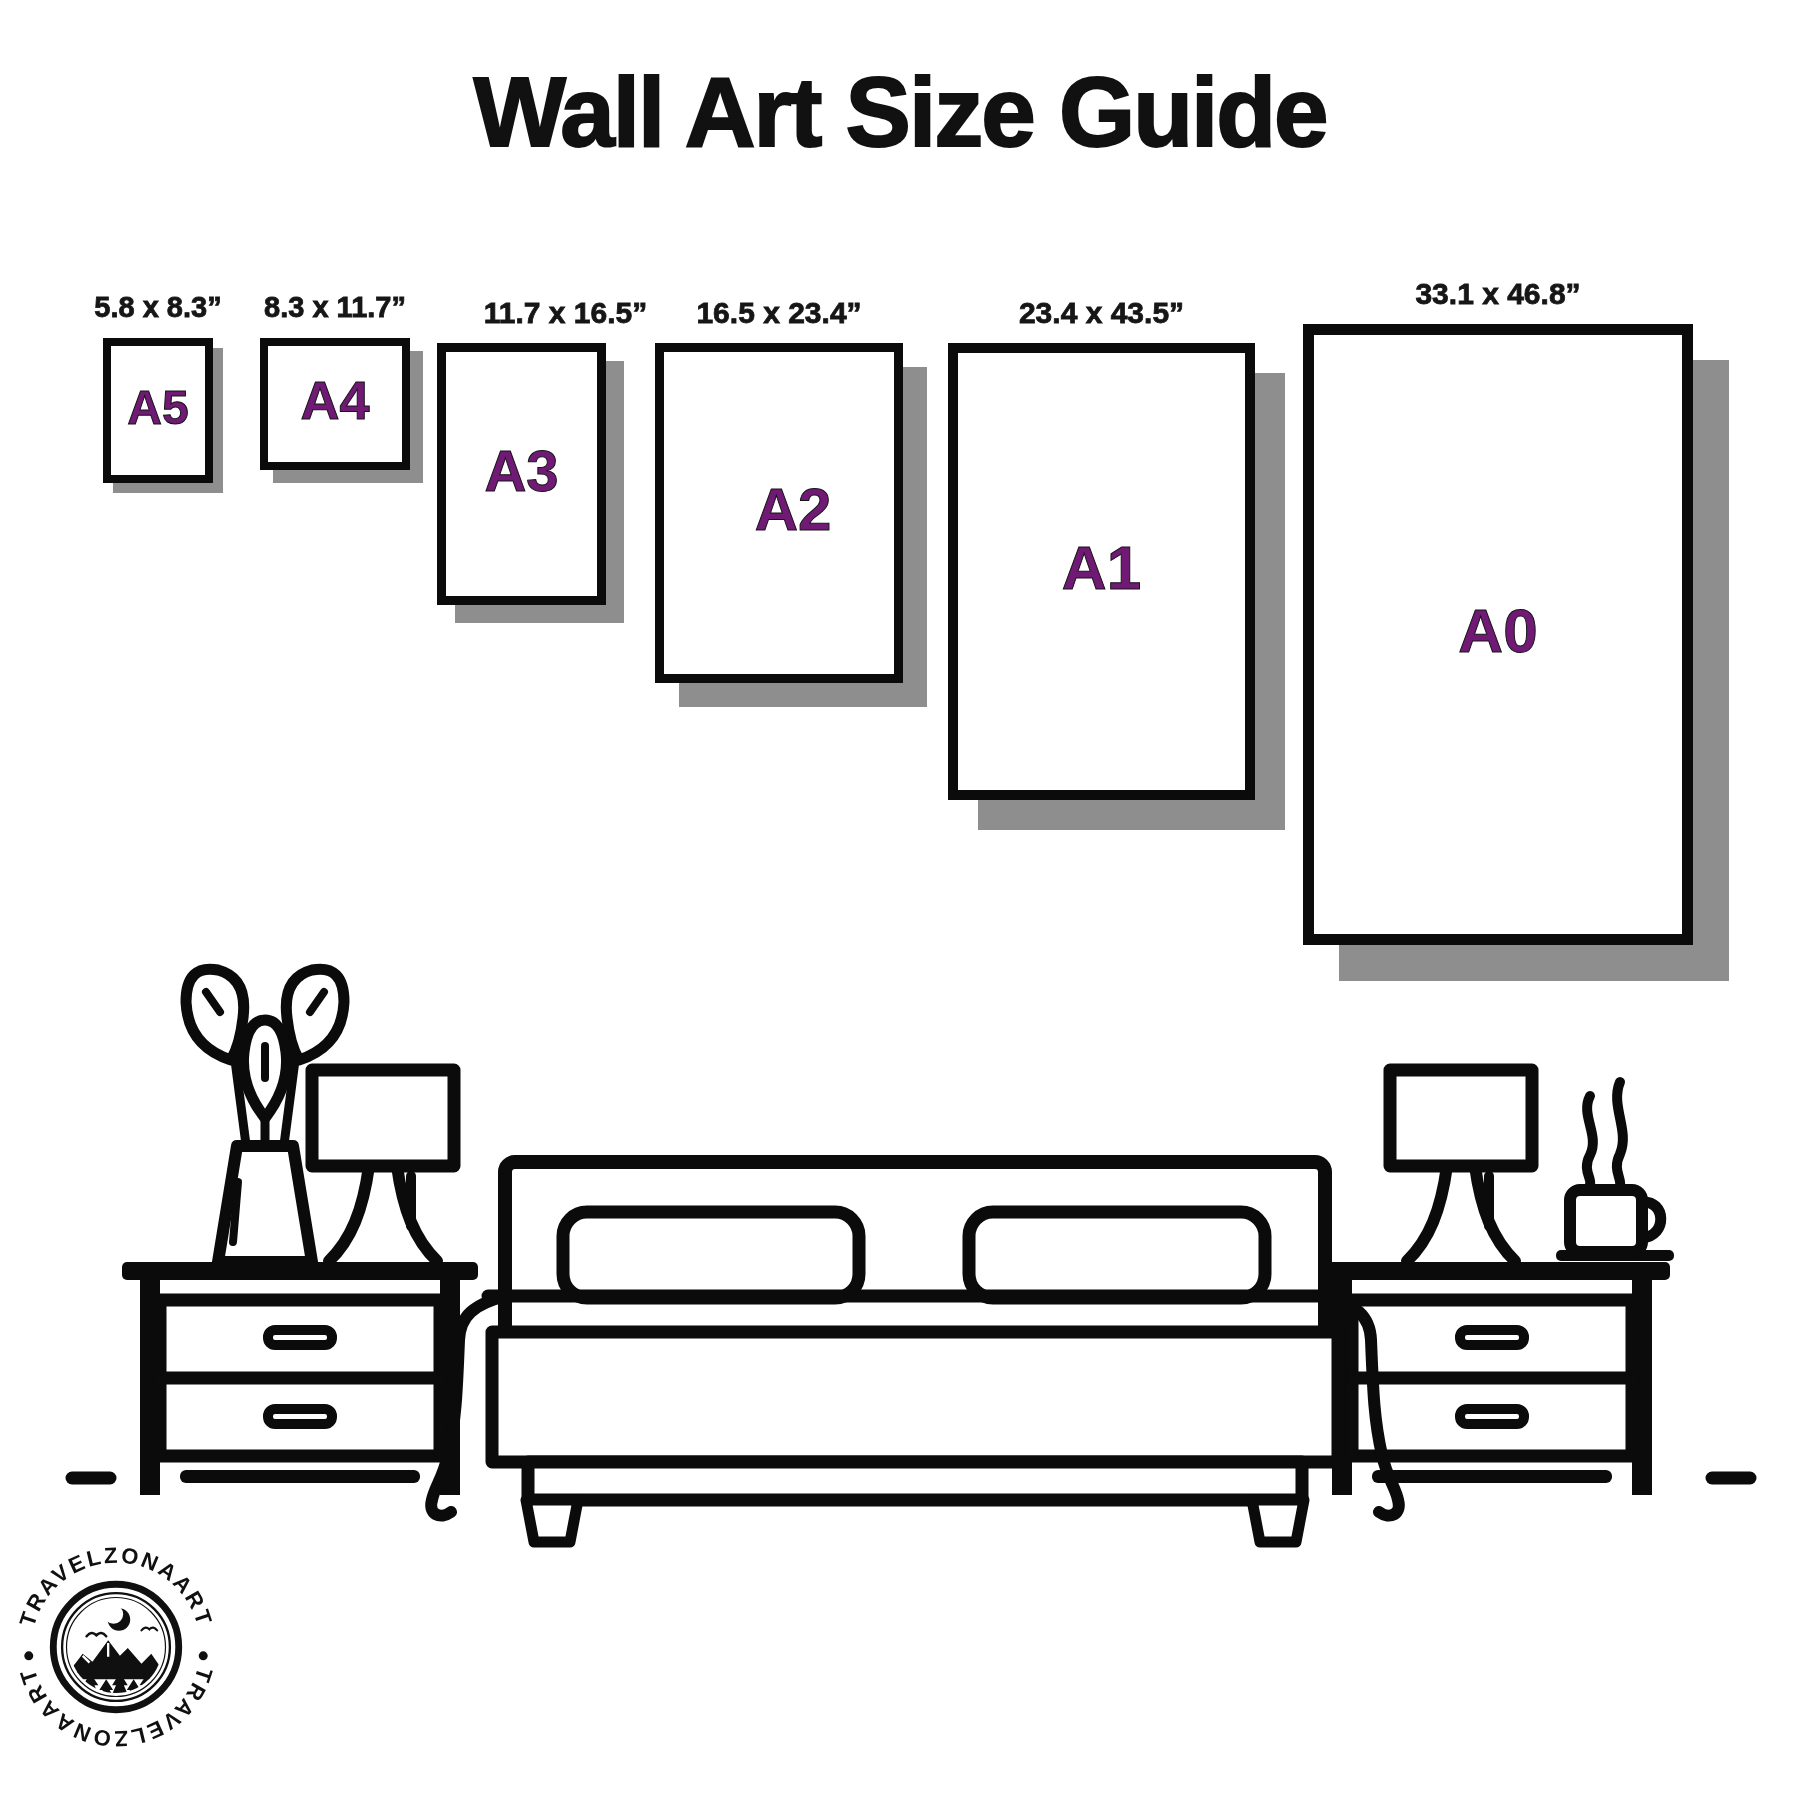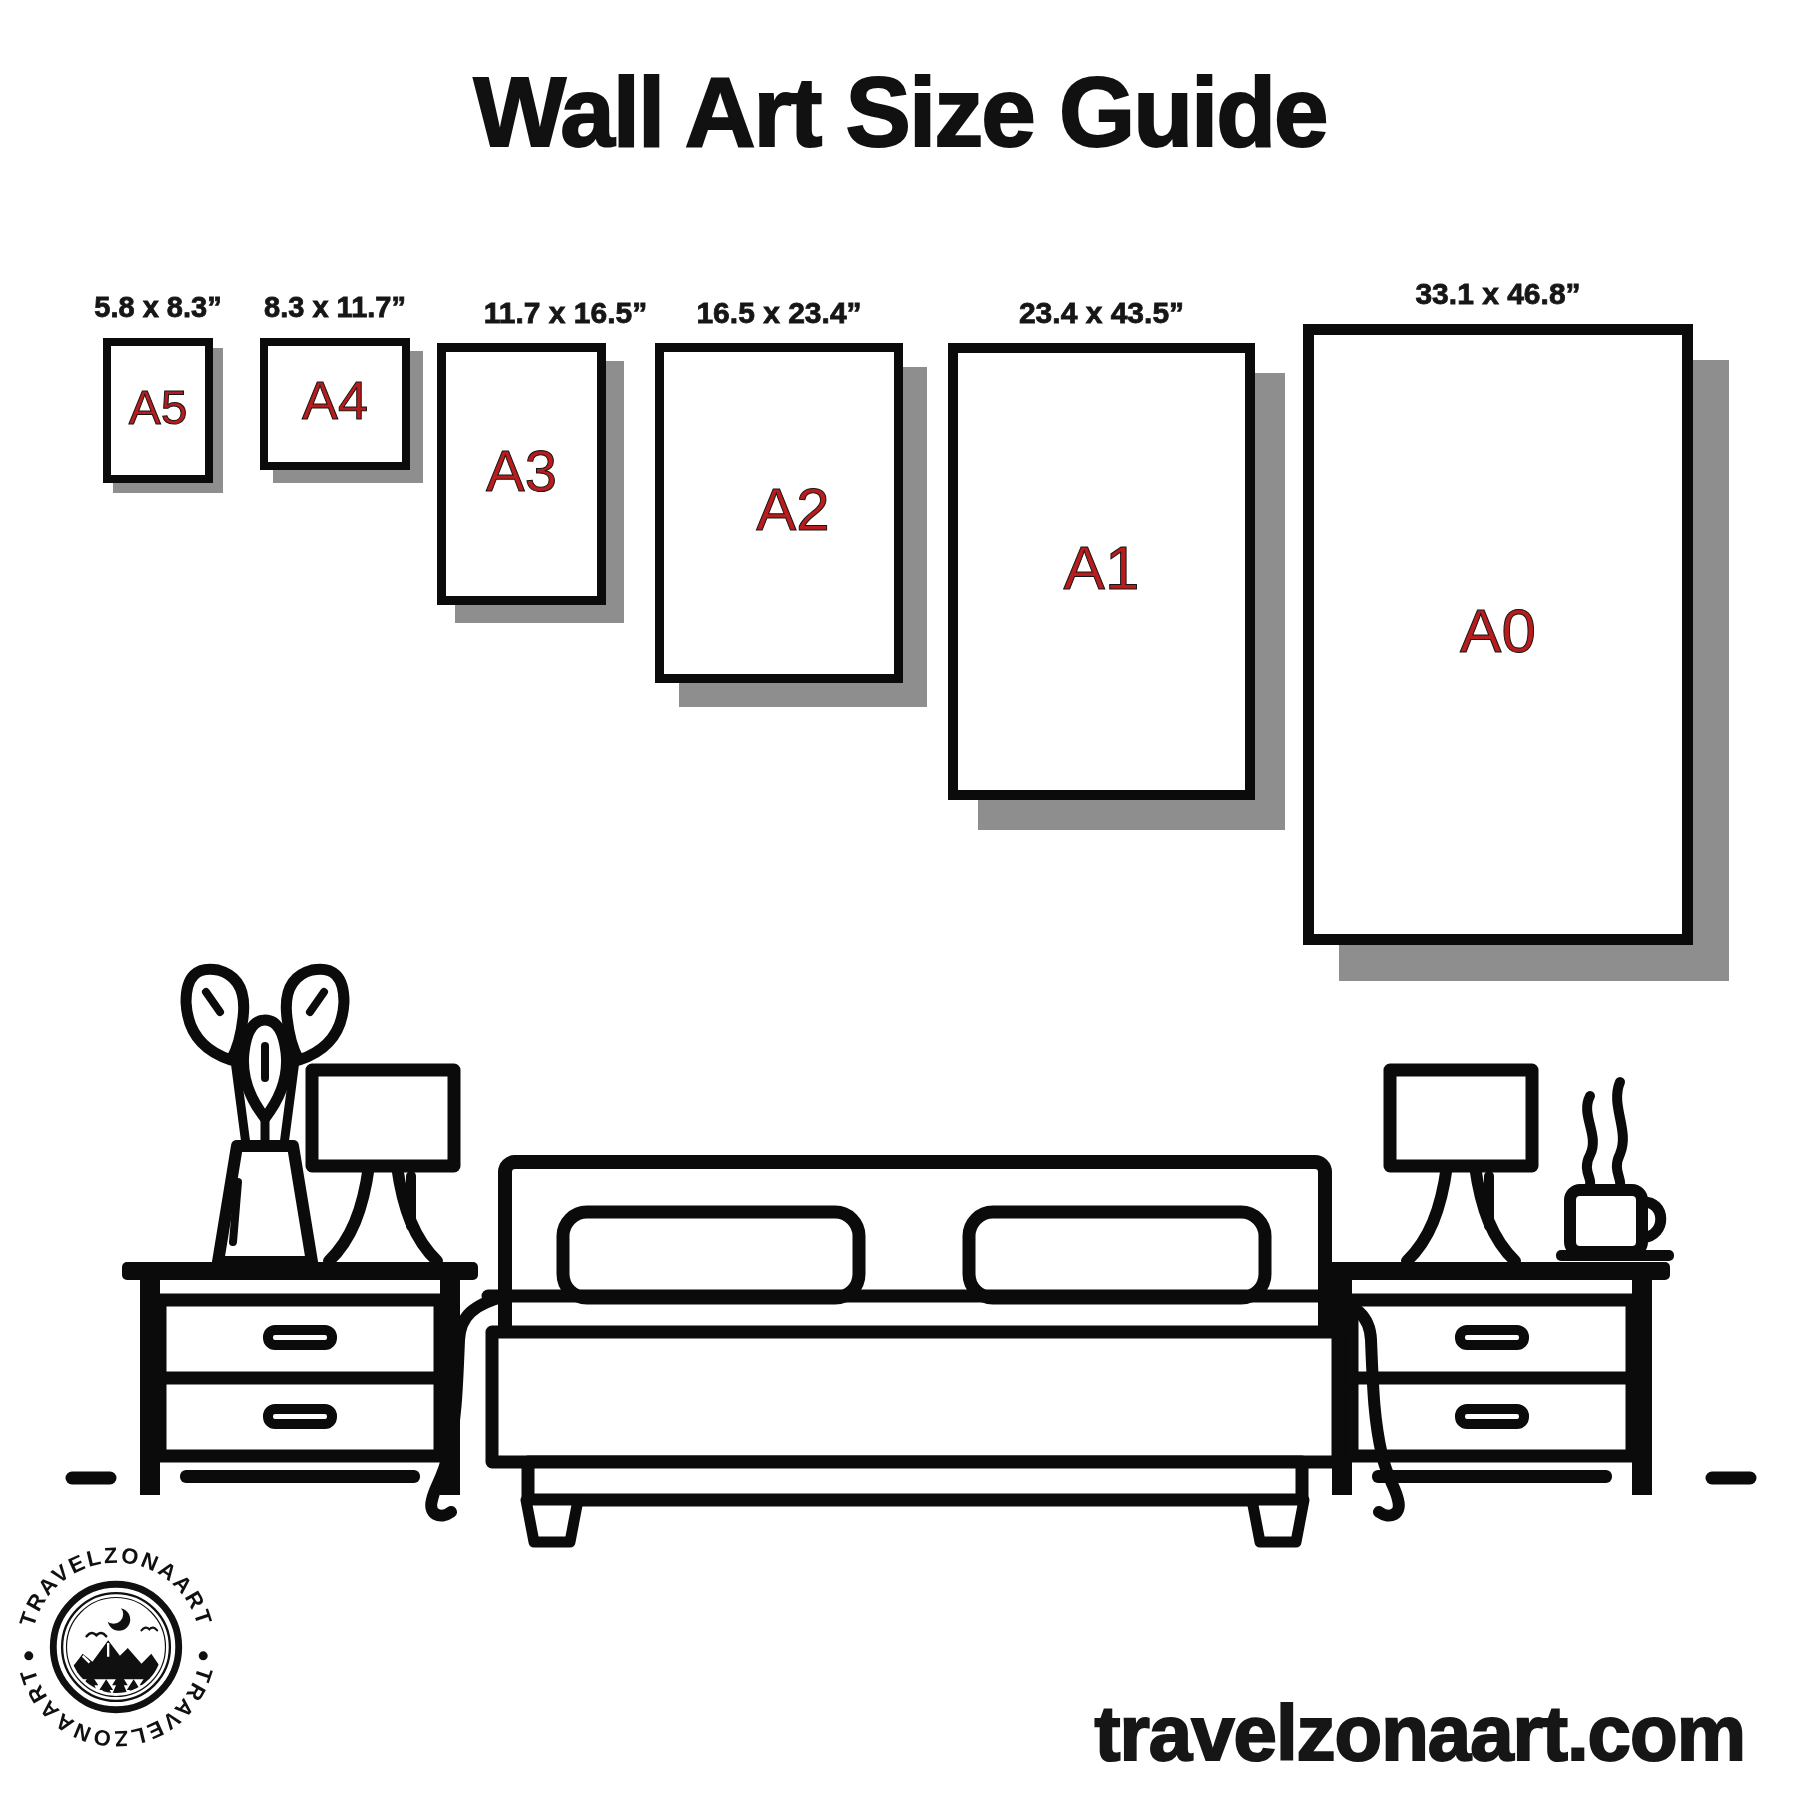--- a/index.html
+++ b/index.html
@@ -40,22 +40,22 @@
   .size-frame{
     position:absolute;
     background:#fff;
     border-style:solid;
     border-color:var(--ink);
     display:flex;
     align-items:center;
     justify-content:center;
   }
   .size-letter{
-    font-weight:normal;
-    color:#b91c1c;
+    font-weight:bold;
+    color:#701a75;
     -webkit-text-stroke:1px #141414;
     transform:translateY(-6%);
   }
   
   .website{
     position:absolute;
     top:1688px;right:55px;
     font-size:78px;
     font-weight:bold;
     letter-spacing:-1px;
@@ -236,15 +236,14 @@
       <g stroke="#101010" stroke-width="4" fill="none" stroke-linecap="butt">
         <path d="M58 165 L88 165 M96 165 L142 165"></path>
         <path d="M50 172 L74 172 M82 172 L130 172 M138 172 L152 172"></path>
         <path d="M62 179 L96 179 M104 179 L126 179"></path>
         <path d="M70 186 L118 186"></path>
         <path d="M80 193 L106 193"></path>
       </g>
     </g>
   </svg>
 
-  <div class="website">travelzonaart.com</div>
 
 </div>
 
 </body></html>

